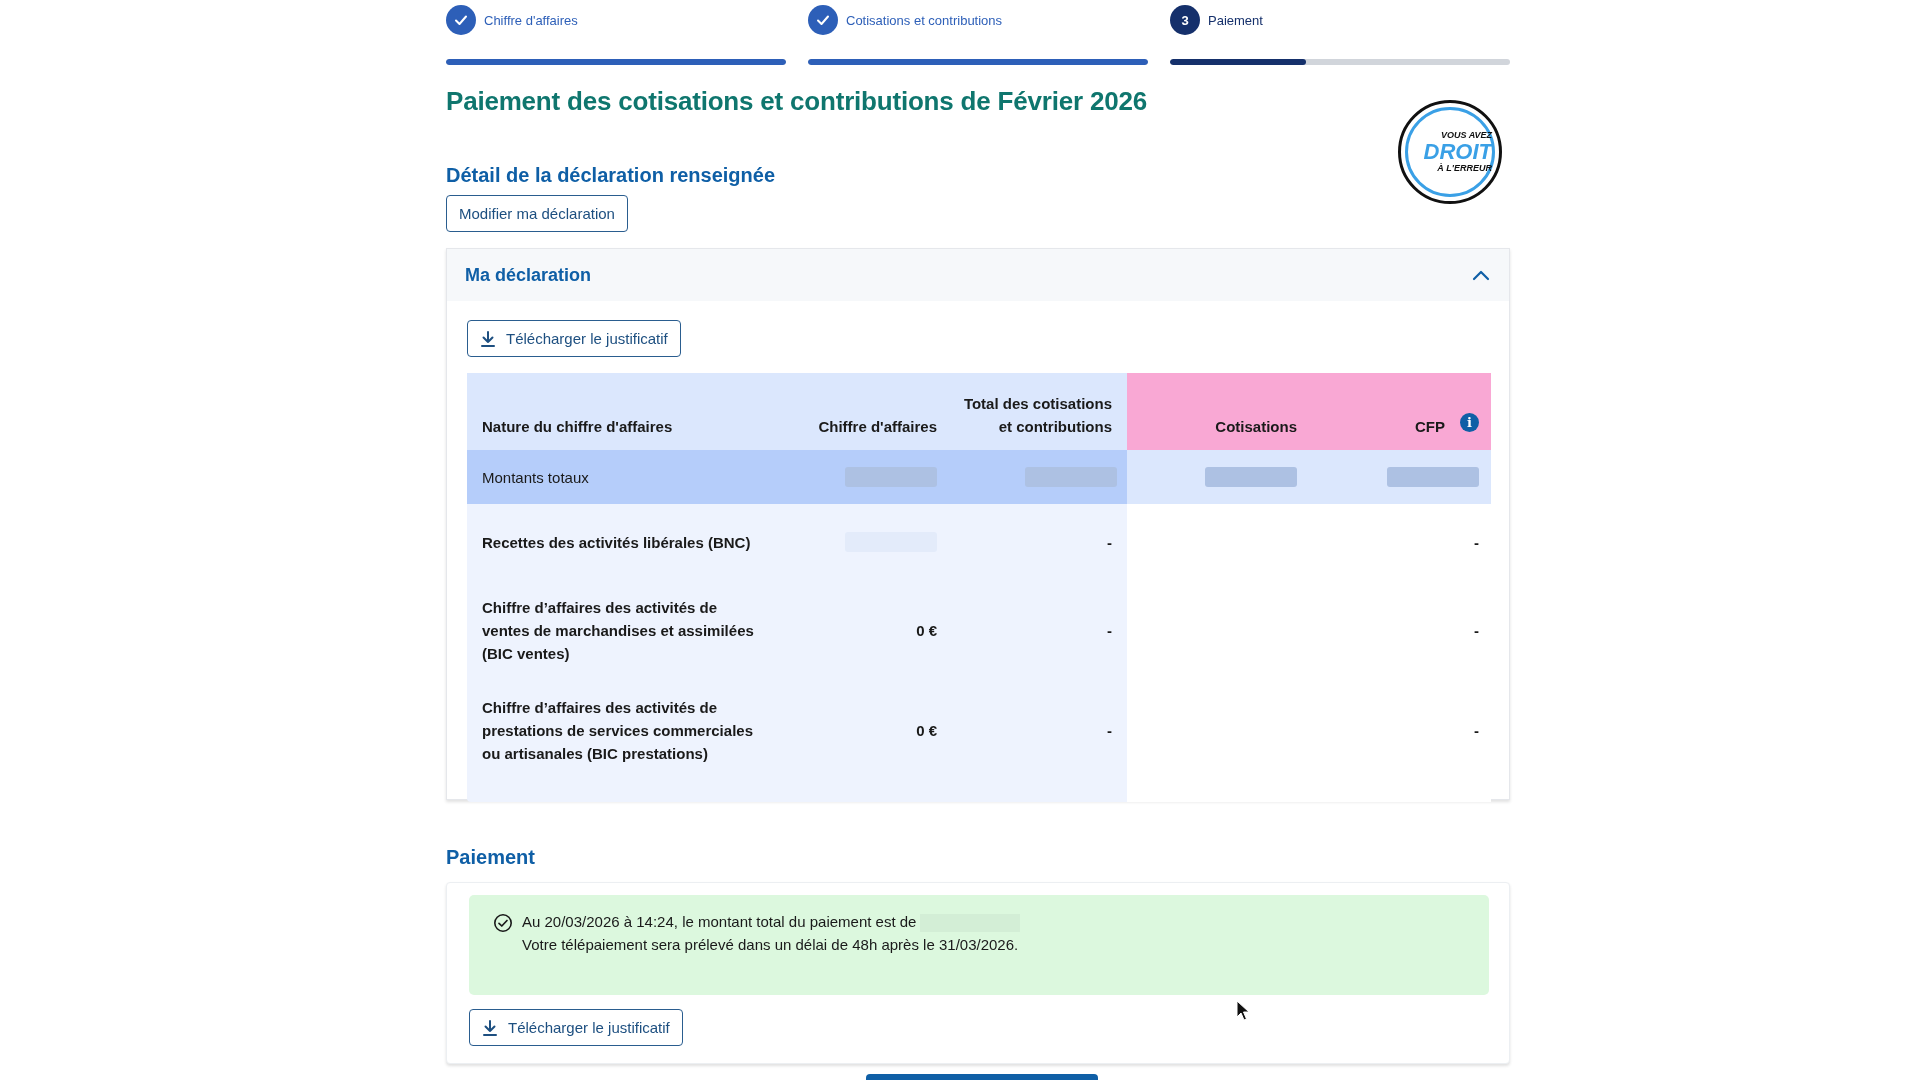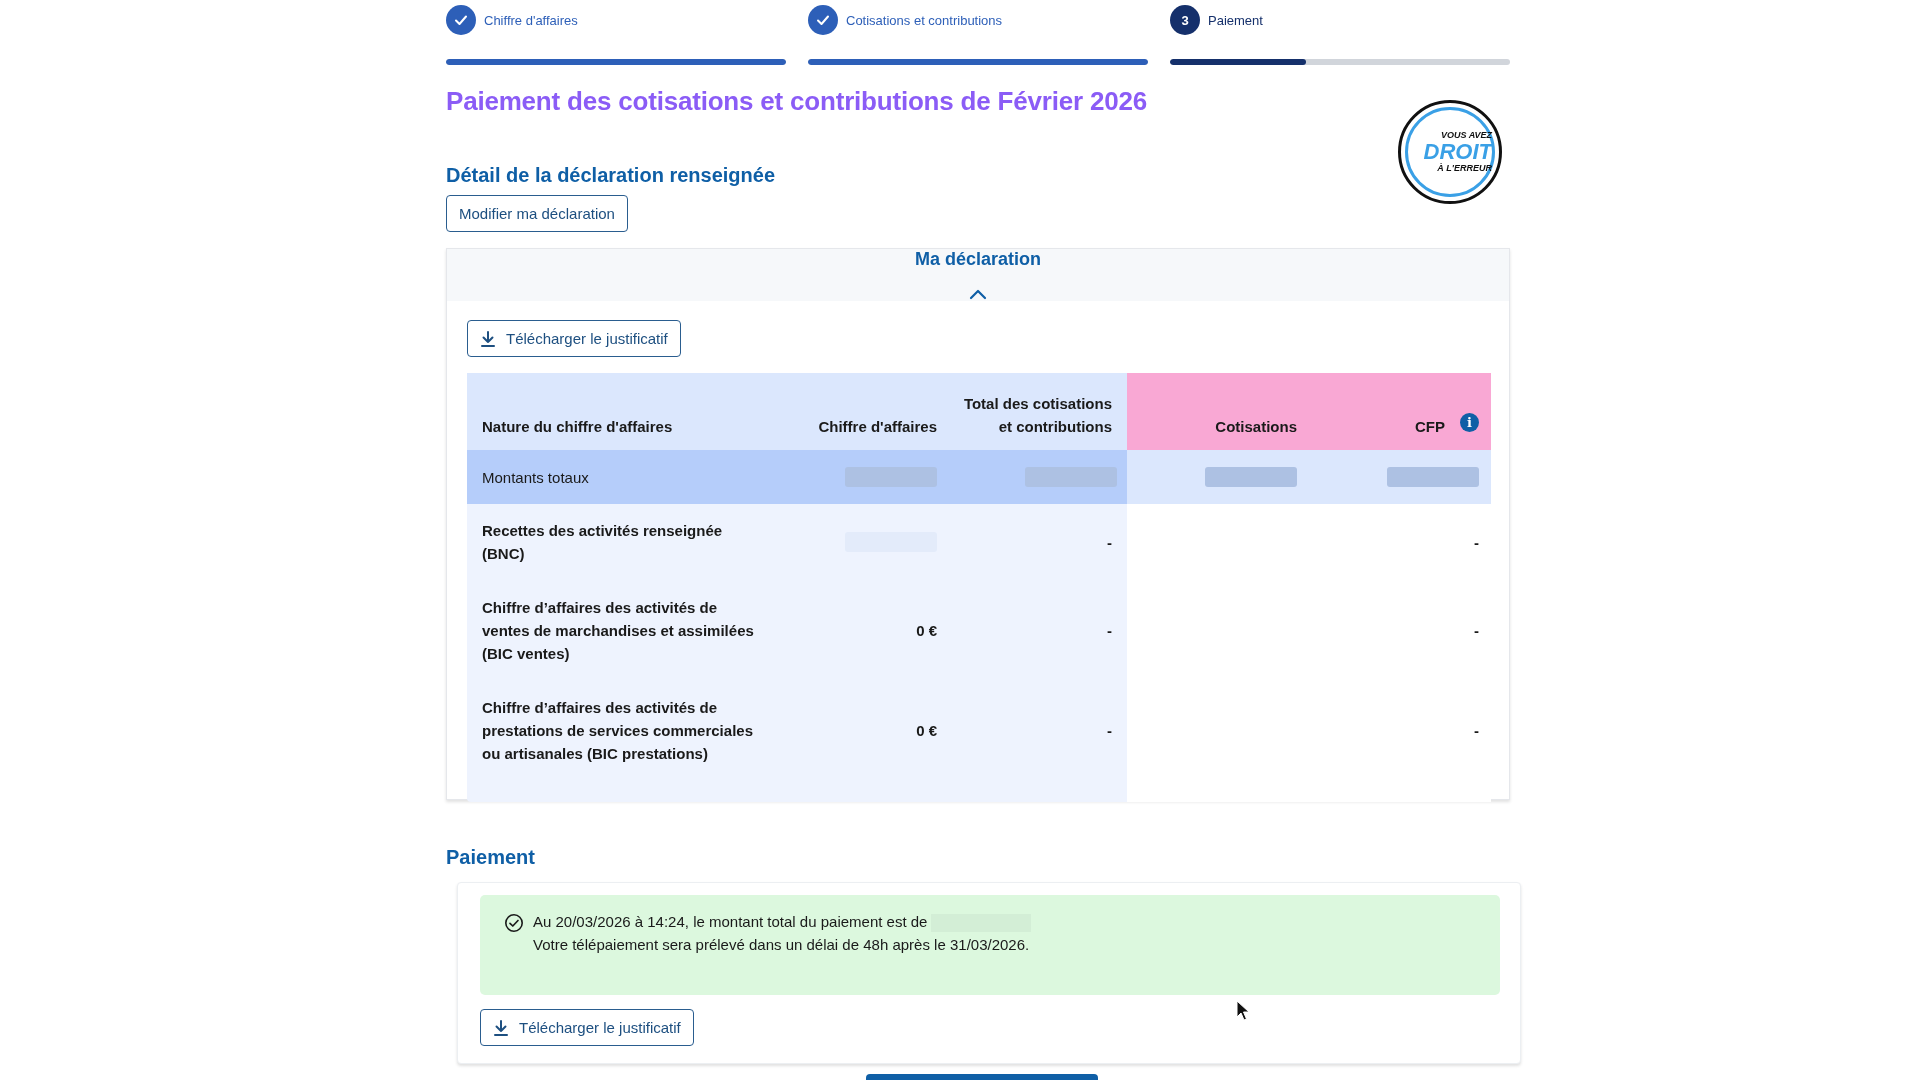--- a/index.html
+++ b/index.html
@@ -13,35 +13,35 @@
   .step { position: absolute; top: 0; width: 340px; }
   .step .head { position: absolute; top: 5px; left: 0; display: flex; align-items: center; }
   .step .circle { width: 30px; height: 30px; border-radius: 50%; display: flex; align-items: center; justify-content: center; color: #fff; font-size: 13px; font-weight: bold; }
   .step .circle.done { background: #2d5fb8; }
   .step .circle.current { background: #15306b; }
   .step .label { margin-left: 8px; font-size: 13px; color: #2d5fb8; }
   .step .label.current { color: #15306b; }
   .step .bar { position: absolute; top: 59px; left: 0; width: 340px; height: 6px; border-radius: 3px; background: #d1d5db; overflow: hidden; }
   .step .bar .fill { height: 100%; border-radius: 3px; }
 
-  h1.title { position: absolute; top: 86px; left: 0; font-size: 26px; font-weight: bold; color: #8b5cf6; letter-spacing: -0.2px; }
+  h1.title { position: absolute; top: 86px; left: 0; font-size: 26px; font-weight: bold; color: #0f766e; letter-spacing: -0.2px; }
   .badge-erreur { position: absolute; top: 100px; left: 952px; width: 104px; height: 104px; border-radius: 50%; border: 3px solid #111; display: flex; align-items: center; justify-content: center; }
   .badge-erreur .inner { width: 90px; height: 90px; border-radius: 50%; border: 3px solid #3aa0e6; display: flex; flex-direction: column; align-items: flex-end; justify-content: center; text-align: center; line-height: 1; font-style: italic; }
   .badge-erreur .l1 { font-size: 9px; font-weight: bold; color: #111; }
   .badge-erreur .l2 { font-size: 22px; font-weight: bold; color: #3aa0e6; margin: 1px 0; }
   .badge-erreur .l3 { font-size: 9px; font-weight: bold; color: #111; }
 
   h2.section { position: absolute; left: 0; font-size: 20px; font-weight: bold; color: #0f5fa6; }
 
   .btn-outline { position: absolute; display: flex; align-items: center; border: 1.5px solid #2a5d8f; border-radius: 4px; background: #fff; color: #1d4f80; font-size: 15px; padding: 0 12px; height: 36px; cursor: pointer; }
   .btn-outline .dl-icon { width: 16px; height: 18px; margin-right: 10px; display: inline-flex; }
 
   
   .accordion { position: absolute; top: 248px; left: 0; width: 1064px; height: 552px; border: 1px solid #e5e7eb; box-shadow: 0 2px 3px rgba(0,0,0,0.12); background: #fff; }
-  .acc-head { height: 52px; background: #f6f8fa; display: flex; align-items: center; justify-content: space-between; padding: 0 18px; flex-direction: column; }
+  .acc-head { height: 52px; background: #f6f8fa; display: flex; align-items: center; justify-content: space-between; padding: 0 18px; }
   .acc-head .t { font-size: 18px; font-weight: bold; color: #0f5fa6; }
   .acc-head .chev { width: 20px; height: 14px; display: inline-flex; cursor: pointer; }
 
   
   .tbl { position: absolute; top: 124px; left: 20px; width: 1024px; }
   .tbl .row { display: flex; width: 1024px; }
   .tbl .cell { display: flex; align-items: center; font-size: 15px; color: #1a1a1a; }
   .c1 { width: 300px; padding-left: 15px; }
   .c2 { width: 180px; justify-content: flex-end; padding-right: 10px; text-align: right; }
   .c3 { width: 180px; justify-content: flex-end; padding-right: 15px; text-align: right; }
@@ -61,21 +61,21 @@
   .row.r1 { height: 76px; }
   .row.r2 { height: 100px; }
   .row.r3 { height: 100px; }
   .row.r4 { height: 22px; }
   .masked { display: inline-block; width: 92px; height: 20px; border-radius: 3px; background: #adc1e3; }
   .masked.light { background: #e3ebfa; }
   .dash-light { font-weight: normal; color: #555; }
   .info-icon { display: inline-flex; width: 19px; height: 19px; border-radius: 50%; background: #0f5fa6; color: #fff; font-size: 13px; font-weight: bold; font-family: "DejaVu Serif", serif; align-items: center; justify-content: center; margin-left: 8px; position: relative; top: -6px; cursor: pointer; }
 
   
-  .pay-card { position: absolute; top: 882px; left: 11px; width: 1064px; height: 182px; border: 1px solid #eceff2; border-radius: 4px; box-shadow: 0 2px 3px rgba(0,0,0,0.12); background: #fff; }
+  .pay-card { position: absolute; top: 882px; left: 0; width: 1064px; height: 182px; border: 1px solid #eceff2; border-radius: 4px; box-shadow: 0 2px 3px rgba(0,0,0,0.12); background: #fff; }
   .alert-success { position: absolute; top: 12px; left: 22px; width: 1020px; height: 100px; background: #dcf8de; border-radius: 5px; }
   .alert-success .ok-icon { position: absolute; left: 24px; top: 18px; width: 20px; height: 20px; }
   .alert-success .lines { position: absolute; left: 53px; top: 15px; font-size: 15px; line-height: 23px; color: #1a1a1a; }
   .alert-success .mask-amount { display: inline-block; width: 100px; height: 18px; background: #d3eed6; vertical-align: middle; margin-left: 4px; }
   .alert-success a { color: #1d5fbf; text-decoration: underline; cursor: pointer; }
 
   .primary-btn { position: absolute; top: 1081px; left: 420px; width: 232px; height: 10px; background: #0f5fa6; border-radius: 4px 4px 0 0; }
 
   .cursor { position: absolute; left: 1236px; top: 1000px; width: 16px; height: 22px; }
 </style>
@@ -181,21 +181,21 @@
           </div>
         <div class="cell c4 right">
             <span class="masked"></span>
           </div>
         <div class="cell c5 right" style="padding-right:12px;">
             <span class="masked"></span>
           </div>
       </div>
 
       <div class="row data r1">
-        <div class="cell c1 left">Recettes des activités renseignée (BNC)</div>
+        <div class="cell c1 left">Recettes des activités libérales (BNC)</div>
         <div class="cell c2 left">
             <span class="masked light" style="width:92px;"></span>
           </div>
         <div class="cell c3 left">-</div>
         <div class="cell c4 right"></div>
         <div class="cell c5 right dash-light">-</div>
       </div>
 
       <div class="row data r2">
         <div class="cell c1 left" style="flex-direction:column;align-items:flex-start;justify-content:center;">

